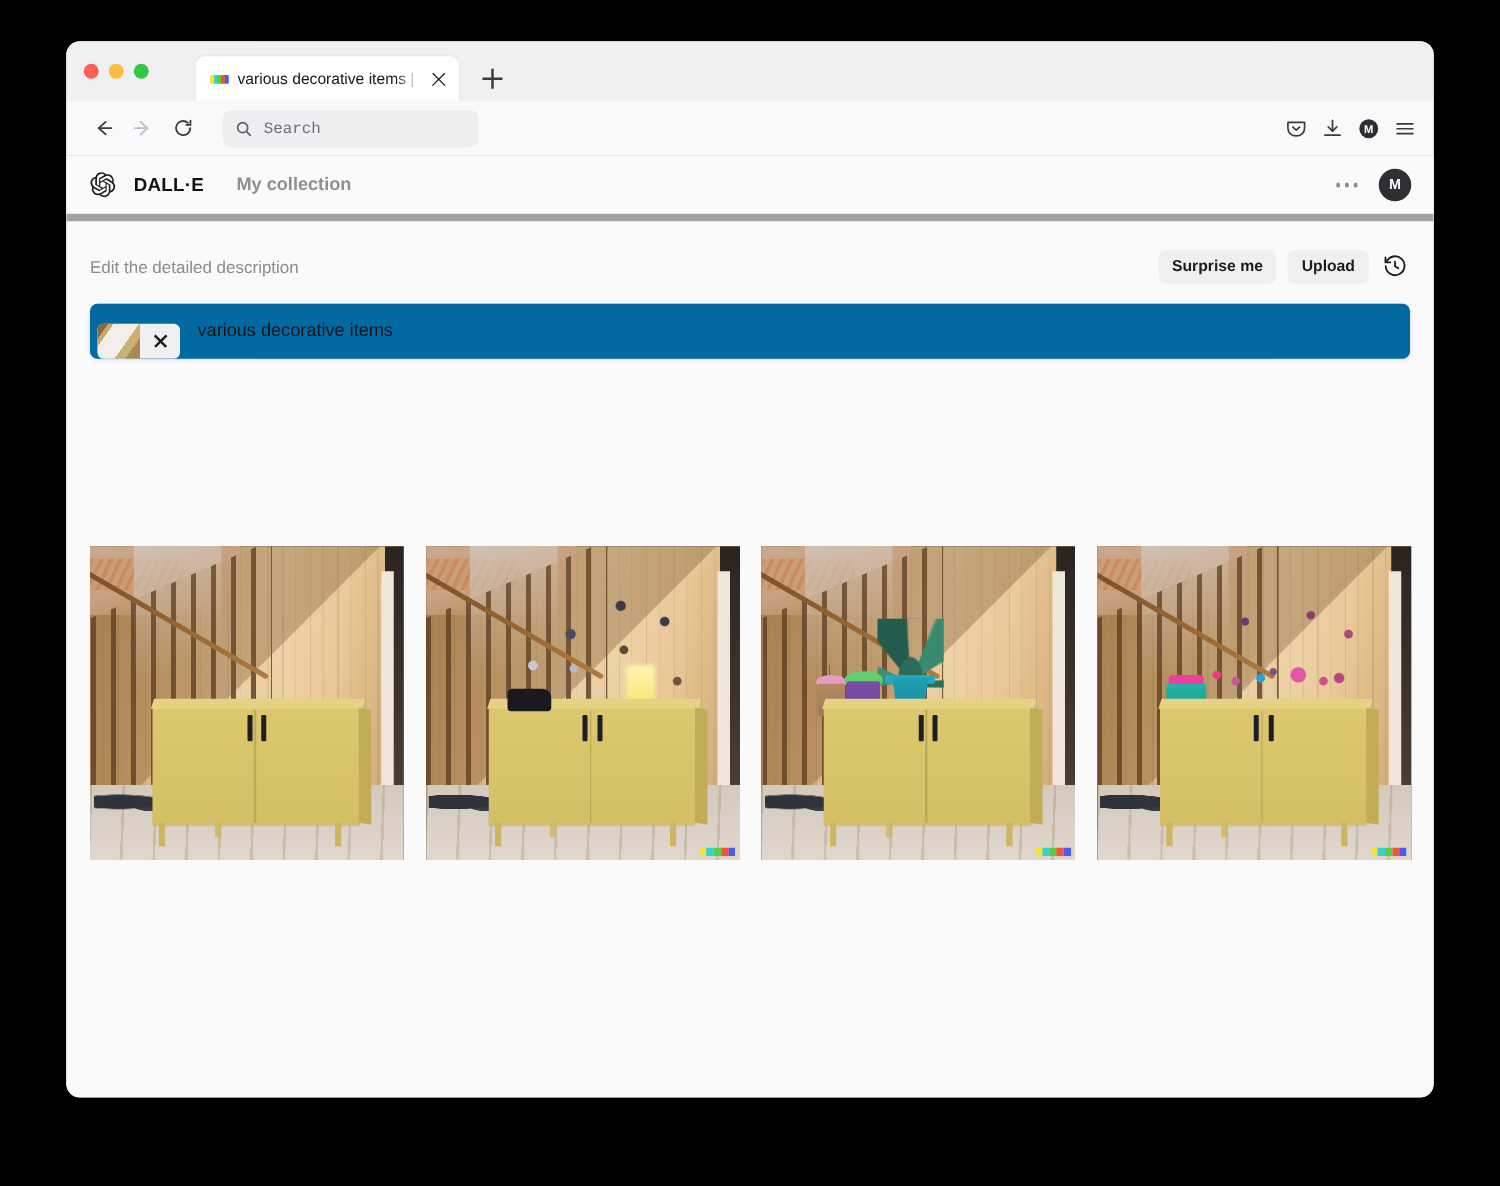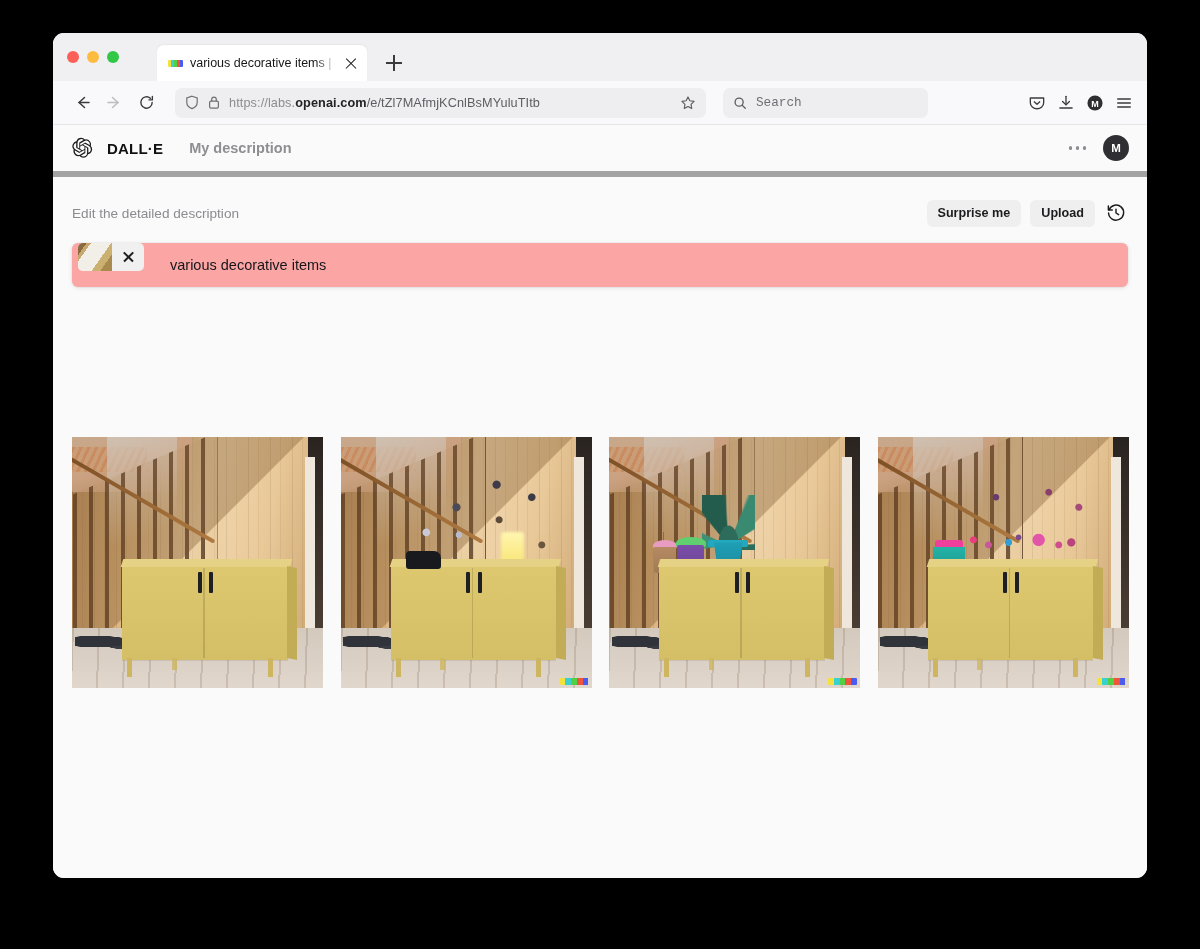--- a/index.html
+++ b/index.html
@@ -176,27 +176,26 @@
     border-radius: 6px;
     height: 27px; padding: 0 11px;
     font-family: inherit;
     font-size: 12.6px; font-weight: 700; color: #1c1c1e;
     cursor: pointer;
   }
   .icon-btn { width: 24px; height: 24px; cursor: pointer; display: flex; align-items: center; justify-content: center; }
 
   .promptbar {
     height: 44px;
-    background: #fca5a5;
+    background: #0369a1;
     border-radius: 6px;
     box-shadow: 0 1px 4px rgba(0,0,0,.10), 0 0 0 .5px rgba(0,0,0,.05);
-    display: flex; align-items: flex-start;
+    display: flex; align-items: flex-end;
     padding-left: 6px;
     overflow: hidden;
-    gap: 12px;
   }
   .chip {
     height: 28px; display: flex; align-items: stretch;
     border-radius: 5px; overflow: hidden;
     background: #f0f0f0; flex: none;
   }
   .chip-thumb {
     width: 34px;
     background:
       linear-gradient(125deg, #8a6a3f 0 16%, #c9a86d 16% 24%, #f2efe8 24% 62%, #cbb071 62% 78%, #a98a4e 78% 100%);
@@ -457,33 +456,20 @@
           <path d="M12 8.5H2"></path>
         </svg>
     </div>
     <div class="navbtn">
       <svg width="17" height="17" viewBox="0 0 18 18" fill="none" stroke="#3b3b3e" stroke-width="1.5" stroke-linecap="round">
           <path d="M15 9a6 6 0 1 1-1.9-4.4"></path>
           <path d="M15.2 2.6v3.6h-3.6"></path>
         </svg>
     </div>
 
-    <div class="urlbar">
-      <svg width="14" height="15" viewBox="0 0 14 15" fill="none" stroke="#6e6e75" stroke-width="1.2">
-          <path d="M7 1.2 12.2 3v4.2c0 3.2-2.2 5.4-5.2 6.4-3-1-5.2-3.2-5.2-6.4V3z"></path>
-        </svg>
-      <svg width="12" height="15" viewBox="0 0 12 15" fill="none" stroke="#6e6e75" stroke-width="1.2">
-          <rect x="1.6" y="6.2" width="8.8" height="7" rx="1.4"></rect>
-          <path d="M3.7 6.2V4.4a2.3 2.3 0 0 1 4.6 0v1.8"></path>
-        </svg>
-      <span class="url-text"><span>https://</span><span>labs.</span><b>openai.com</b><i>/e/tZl7MAfmjKCnlBsMYuluTItb</i></span>
-      <svg width="16" height="16" viewBox="0 0 18 18" fill="none" stroke="#5c5c63" stroke-width="1.3" stroke-linejoin="round">
-          <path d="M9 2.2l2.1 4.3 4.7.7-3.4 3.3.8 4.7L9 12.9l-4.2 2.3.8-4.7L2.2 7.2l4.7-.7z"></path>
-        </svg>
-    </div>
 
     <div class="searchbar">
       <svg width="14" height="14" viewBox="0 0 16 16" fill="none" stroke="#5c5c63" stroke-width="1.5" stroke-linecap="round">
           <circle cx="7" cy="7" r="4.6"></circle>
           <path d="M10.4 10.4 14 14"></path>
         </svg>
       <span class="search-ph">Search</span>
     </div>
 
     <div class="nav-right">
@@ -506,21 +492,21 @@
     </div>
   </div>
 
   <div class="page">
 
     <div class="appbar">
       <svg class="oai-logo" viewBox="0 0 24 24">
         <path fill="#1d1d1f" d="M21.6 9.8a5.4 5.4 0 0 0-.47-4.45 5.49 5.49 0 0 0-5.9-2.63A5.43 5.43 0 0 0 11.1.9a5.48 5.48 0 0 0-5.22 3.8A5.42 5.42 0 0 0 2.26 7.3a5.49 5.49 0 0 0 .67 6.43 5.4 5.4 0 0 0 .47 4.45 5.49 5.49 0 0 0 5.9 2.63 5.42 5.42 0 0 0 4.1 1.82 5.48 5.48 0 0 0 5.22-3.8 5.42 5.42 0 0 0 3.62-2.6 5.49 5.49 0 0 0-.67-6.43zm-8.16 11.4a4.07 4.07 0 0 1-2.6-.95l.13-.07 4.33-2.5a.71.71 0 0 0 .35-.61v-6.1l1.83 1.06a.07.07 0 0 1 .04.05v5.06a4.08 4.08 0 0 1-4.08 4.06zM4.67 17.46a4.06 4.06 0 0 1-.49-2.73l.13.08 4.33 2.5a.7.7 0 0 0 .7 0l5.29-3.05v2.11a.07.07 0 0 1-.03.06l-4.38 2.53a4.08 4.08 0 0 1-5.55-1.5zM3.53 8.02a4.06 4.06 0 0 1 2.13-1.79v5.15a.7.7 0 0 0 .35.6l5.27 3.04-1.83 1.06a.07.07 0 0 1-.06 0L5.02 13.5a4.08 4.08 0 0 1-1.5-5.48zm15.04 3.5-5.28-3.07 1.83-1.05a.07.07 0 0 1 .06 0l4.38 2.53a4.07 4.07 0 0 1-.63 7.34V12.1a.7.7 0 0 0-.36-.59zm1.82-2.74-.13-.08-4.32-2.52a.7.7 0 0 0-.71 0L10 9.23V7.12a.07.07 0 0 1 .02-.06l4.38-2.52a4.07 4.07 0 0 1 6.04 4.22zM9 12.55 7.17 11.5a.07.07 0 0 1-.03-.05V6.4a4.07 4.07 0 0 1 6.68-3.13l-.13.07-4.33 2.5a.71.71 0 0 0-.36.6zm1-2.14 2.35-1.36 2.36 1.36v2.72l-2.35 1.36-2.36-1.36z"></path>
       </svg>
       <span class="brand">DALL·E</span>
-      <span class="navlink">My description</span>
+      <span class="navlink">My collection</span>
       <div class="appbar-right">
         <span class="ellipsis">
             <i></i>
             <i></i>
             <i></i>
           </span>
         <span class="avatar">M</span>
       </div>
     </div>
 

